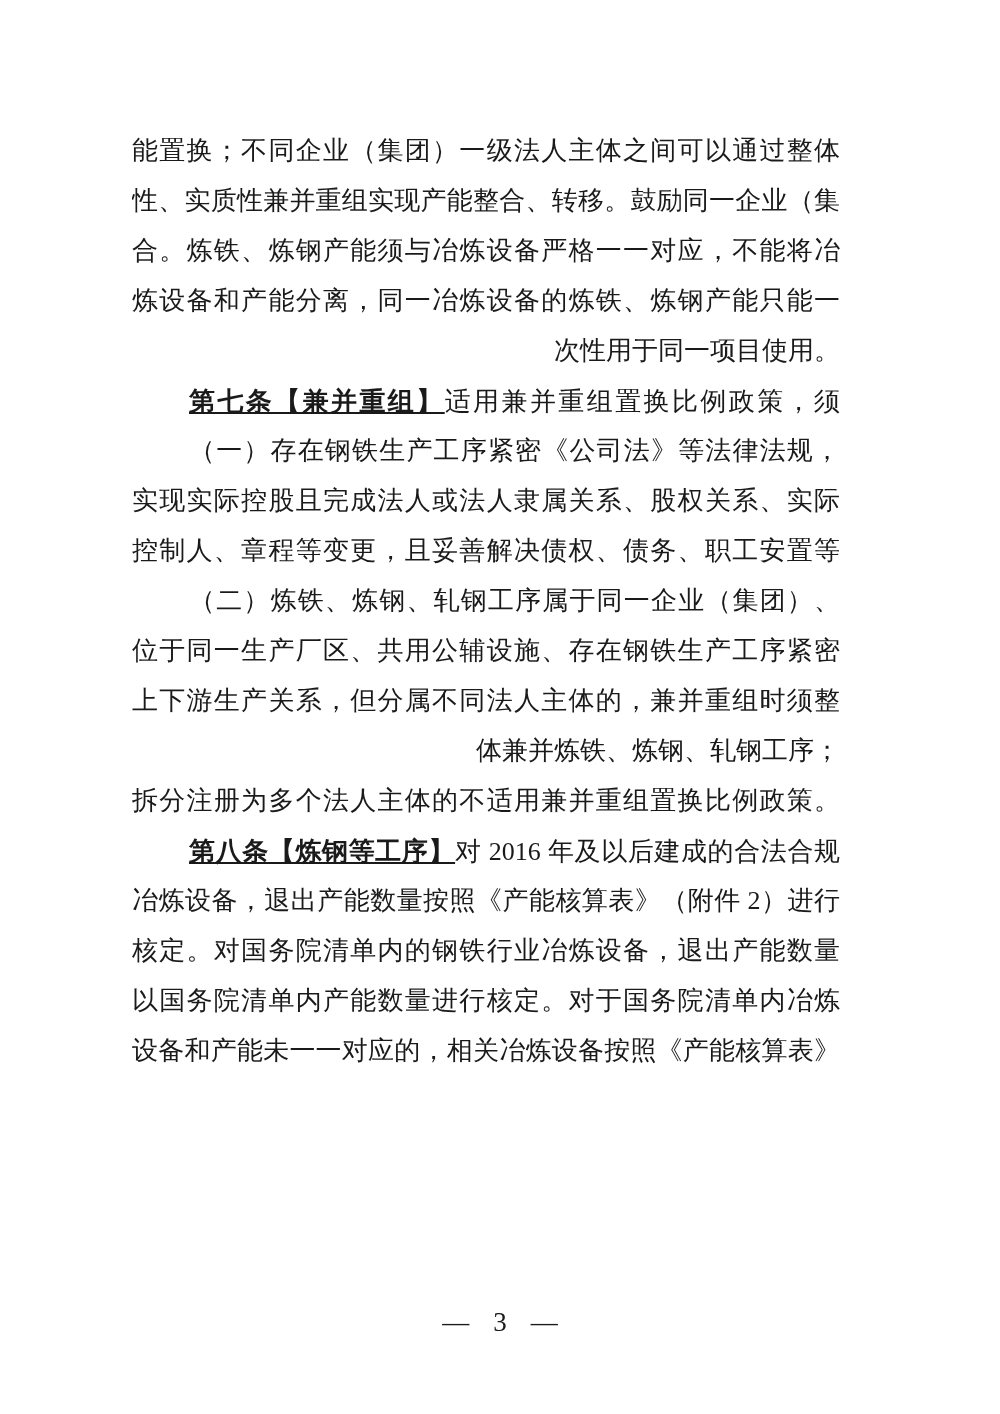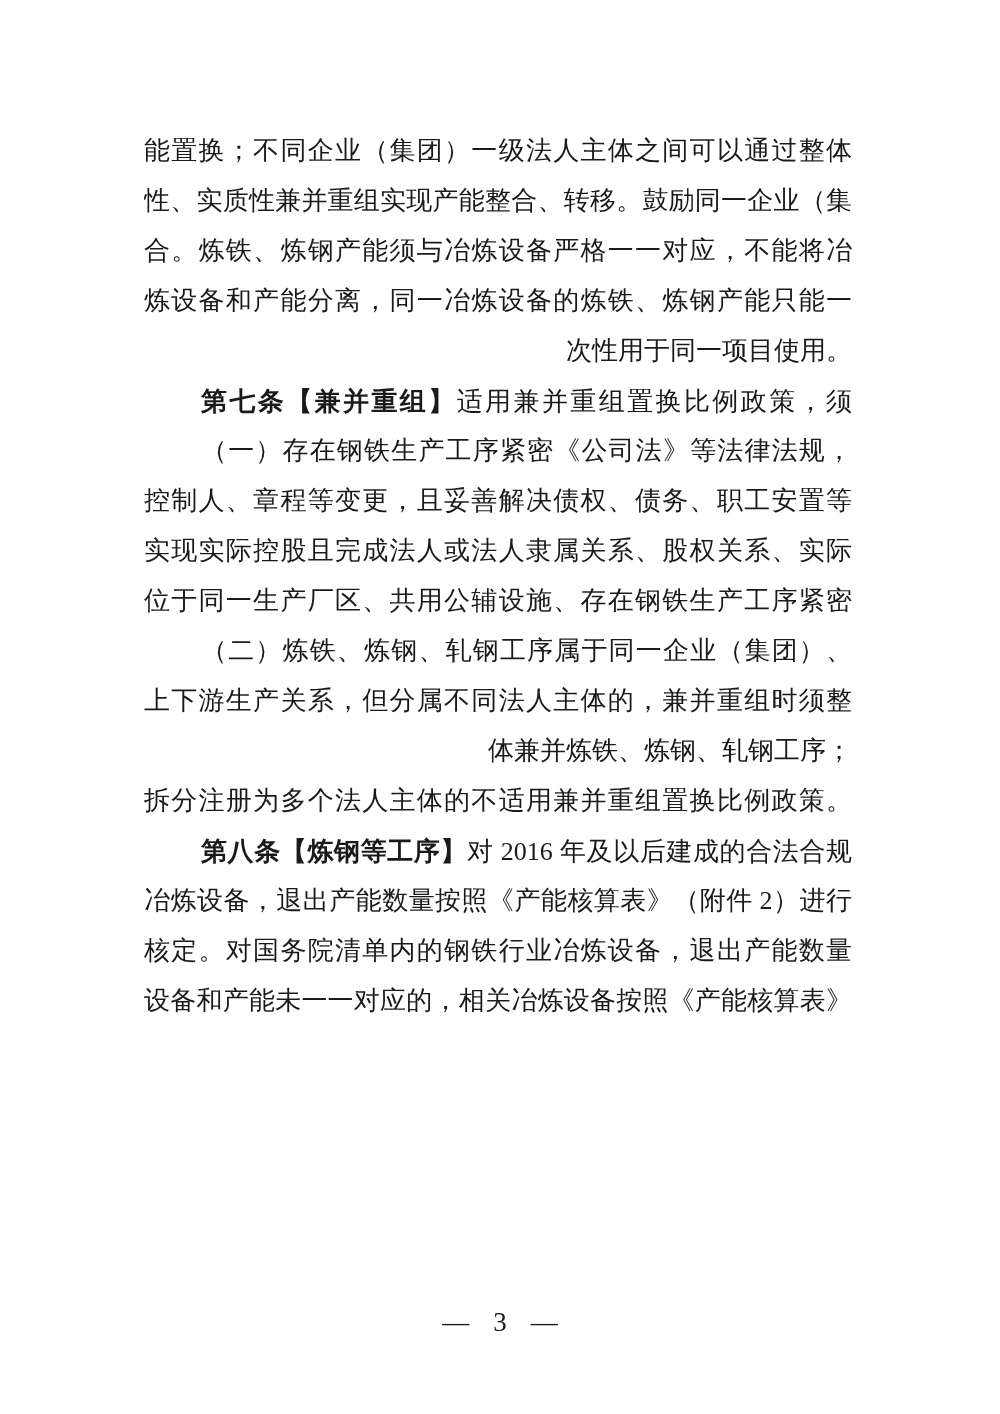--- a/index.html
+++ b/index.html
@@ -12,21 +12,21 @@
     width: 1000px;
     height: 1414px;
     background: #ffffff;
     color: #000000;
     font-family: "Liberation Serif", serif;
     overflow: hidden;
   }
   .body-text {
     position: absolute;
     top: 126px;
-    left: 144px;
+    left: 132px;
     width: 708px;
     font-size: 26px;
     line-height: 50px;
     color: #1a1a1a;
   }
   .line {
     width: 708px;
     height: 50px;
     overflow: hidden;
     box-sizing: border-box;
@@ -36,20 +36,21 @@
     text-align: justify;
     text-align-last: justify;
     text-justify: inter-character;
   }
   .line.indent {
     padding-left: 57px;
   }
   .b {
     font-weight: 700;
     font-family: "Liberation Sans", sans-serif;
+    text-decoration: underline;
   }
   .footer {
     position: absolute;
     top: 1302px;
     left: 0;
     width: 1000px;
     text-align: center;
     font-size: 27px;
     line-height: 40px;
     color: #1a1a1a;
@@ -67,29 +68,30 @@
 
 <div class="page">
   <div class="body-text">
     <div class="line j"><span>能置换；不同企业（集团）一级法人主体之间可以通过整体</span></div>
     <div class="line j"><span>性、实质性兼并重组实现产能整合、转移。鼓励同一企业（集</span></div>
     <div class="line j"><span>合。炼铁、炼钢产能须与冶炼设备严格一一对应，不能将冶</span></div>
     <div class="line j"><span>炼设备和产能分离，同一冶炼设备的炼铁、炼钢产能只能一</span></div>
     <div class="line"><span>次性用于同一项目使用。</span></div>
     <div class="line j indent"><span class="b">第七条【兼并重组】</span><span>适用兼并重组置换比例政策，须</span></div>
     <div class="line j indent"><span>（一）存在钢铁生产工序紧密《公司法》等法律法规，</span></div>
+    <div class="line j"><span>实现实际控股且完成法人或法人隶属关系、股权关系、实际</span></div>
     <div class="line j"><span>控制人、章程等变更，且妥善解决债权、债务、职工安置等</span></div>
-    <div class="line j"><span>实现实际控股且完成法人或法人隶属关系、股权关系、实际</span></div>
+    <div class="line j indent"><span>（二）炼铁、炼钢、轧钢工序属于同一企业（集团）、</span></div>
     <div class="line j"><span>位于同一生产厂区、共用公辅设施、存在钢铁生产工序紧密</span></div>
-    <div class="line j indent"><span>（二）炼铁、炼钢、轧钢工序属于同一企业（集团）、</span></div>
     <div class="line j"><span>上下游生产关系，但分属不同法人主体的，兼并重组时须整</span></div>
     <div class="line"><span>体兼并炼铁、炼钢、轧钢工序；</span></div>
     <div class="line j"><span>拆分注册为多个法人主体的不适用兼并重组置换比例政策。</span></div>
     <div class="line j indent"><span class="b">第八条【炼钢等工序】</span><span>对 2016 年及以后建成的合法合规</span></div>
     <div class="line j"><span>冶炼设备，退出产能数量按照《产能核算表》（附件 2）进行</span></div>
     <div class="line j"><span>核定。对国务院清单内的钢铁行业冶炼设备，退出产能数量</span></div>
+    <div class="line j"><span>以国务院清单内产能数量进行核定。对于国务院清单内冶炼</span></div>
     <div class="line j"><span>设备和产能未一一对应的，相关冶炼设备按照《产能核算表》</span></div>
   </div>
 
   <div class="footer">
     <span class="dash">—</span><span class="num">3</span><span class="dash">—</span>
   </div>
 </div>
 
 </body></html>

